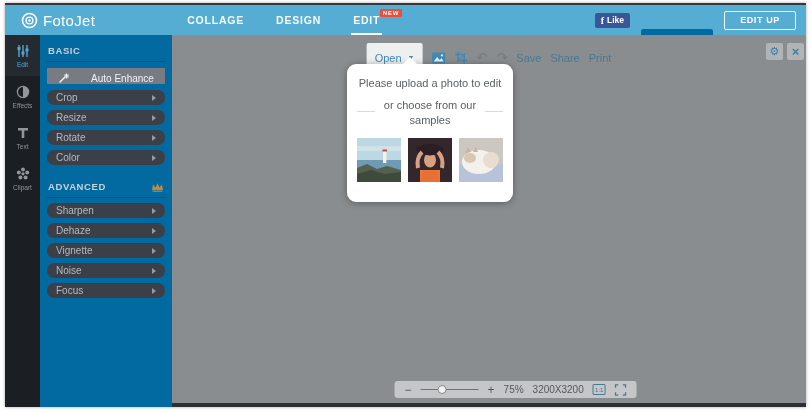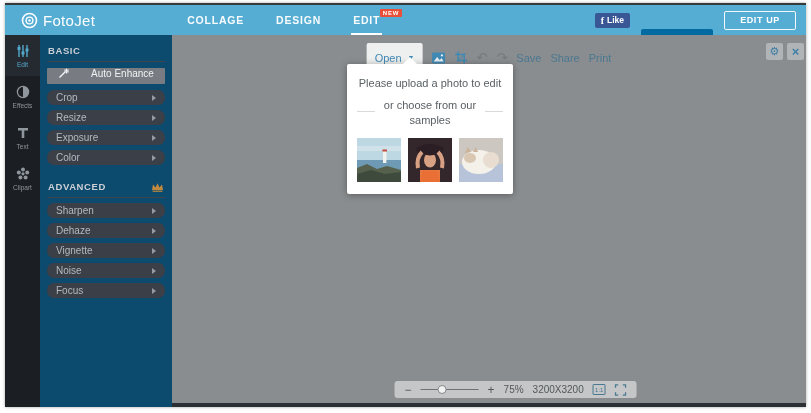--- a/index.html
+++ b/index.html
@@ -32,32 +32,32 @@
 
   
   .rail { position:absolute; left:0; top:30px; bottom:0; width:35px; background:#1b1e23; }
   .rail-item { display:flex; flex-direction:column; align-items:center; gap:3px;
                padding:9px 0 8px; cursor:pointer; color:#8f969c; }
   .rail-item.active { background:#252a31; color:#52a8cd; }
   .rail-label { font-size:6.5px; }
   .rail-item svg { display:block; }
 
   
-  .panel { position:absolute; left:35px; top:30px; bottom:0; width:132px; background:#0c4a6e;
+  .panel { position:absolute; left:35px; top:30px; bottom:0; width:132px; background:#0369a1;
            padding:6px 7px 16px; }
   .section-head { display:flex; align-items:center; justify-content:space-between;
                   color:#ccd0d4; font-size:9.5px; font-weight:bold; letter-spacing:.6px;
                   padding:4px 1px 5px; }
   .section-rule { border:none; border-top:1px solid #3f444b; margin:0 0 4px; }
   .tool-btn { display:flex; align-items:center; justify-content:space-between;
               height:15px; background:#3b4048; border:none; width:100%; border-radius:7px;
               margin:5px 0; padding:0 9px; color:#b4b9be; font-size:10px; cursor:pointer; }
   .tool-arrow { width:0; height:0; border-left:4px solid #969ba1;
                 border-top:3px solid transparent; border-bottom:3px solid transparent; }
-  .enhance-btn { display:flex; align-items:flex-start; justify-content:center; gap:22px;
+  .enhance-btn { display:flex; align-items:flex-end; justify-content:center; gap:22px;
                  height:16px; width:100%; background:#787c82; border:none; border-radius:1px;
                  margin:6px 0 6px; color:#f0f1f2; font-size:10px; cursor:pointer; }
   .adv-gap { height:7px; }
 
   
   .canvas { position:absolute; left:167px; top:30px; right:0; bottom:0; background:#8a8d8f; }
   .bottom-strip { position:absolute; left:0; right:0; bottom:0; height:4px; background:#2c2f34; }
 
   .topbar { position:absolute; top:8px; left:50%; transform:translateX(-50%);
             display:flex; align-items:center; gap:9px; }
@@ -70,21 +70,21 @@
   .tb-link { font-size:11px; color:#4a7891; cursor:pointer; }
 
   .corner-btns { position:absolute; top:8px; right:2px; display:flex; gap:4px; }
   .sq-btn { width:17px; height:17px; background:#b0b4b6; border:none; border-radius:2px;
             color:#3d7ea6; font-size:11px; line-height:1; display:flex; align-items:center;
             justify-content:center; cursor:pointer; padding:0; }
   .sq-btn.close { font-size:13px; font-weight:bold; }
 
   
   .popup { position:absolute; left:175px; top:29px; width:166px; background:#ffffff;
-           border-radius:2px; box-shadow:0 1px 7px rgba(0,0,0,.35); padding:13px 8px 12px;
+           border-radius:9px; box-shadow:0 1px 7px rgba(0,0,0,.35); padding:13px 8px 20px;
            text-align:center; }
   .popup::before { content:""; position:absolute; top:-7px; left:56px; width:0; height:0;
            border-left:7px solid transparent; border-right:7px solid transparent;
            border-bottom:7px solid #ffffff; }
   .popup-line1 { font-size:11px; color:#595f63; margin-bottom:9px; }
   .popup-line2-wrap { position:relative; display:flex; justify-content:center; }
   .popup-line2 { width:118px; font-size:11px; line-height:1.35; color:#595f63; }
   .popup-line2-wrap::before, .popup-line2-wrap::after { content:""; position:absolute; top:13px;
            width:18px; height:1px; background:#d9d9d9; }
   .popup-line2-wrap::before { left:2px; } .popup-line2-wrap::after { right:2px; }
@@ -201,21 +201,21 @@
     </button>
     <button class="tool-btn">
       <span>Crop</span>
       <span class="tool-arrow"></span>
     </button>
     <button class="tool-btn">
       <span>Resize</span>
       <span class="tool-arrow"></span>
     </button>
     <button class="tool-btn">
-      <span>Exposure</span>
+      <span>Rotate</span>
       <span class="tool-arrow"></span>
     </button>
     <button class="tool-btn">
       <span>Color</span>
       <span class="tool-arrow"></span>
     </button>
 
     <div class="adv-gap"></div>
     <div class="section-head">
       <span>ADVANCED</span>

